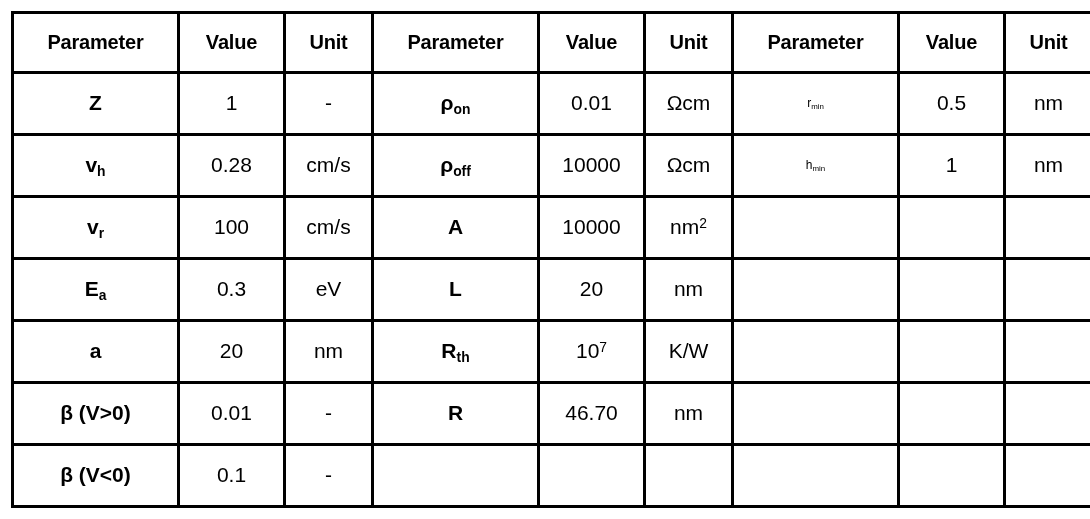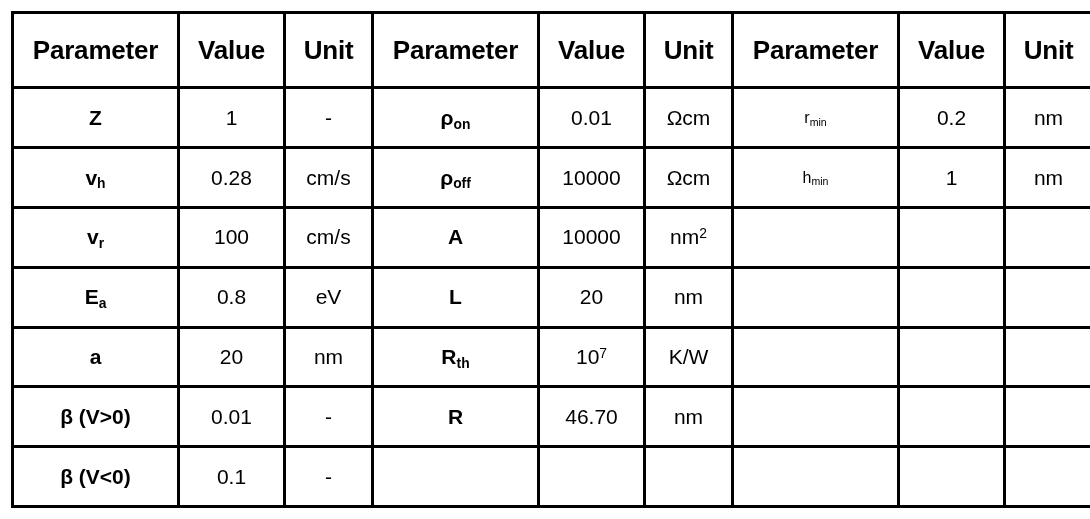--- a/index.html
+++ b/index.html
@@ -38,32 +38,32 @@
     box-sizing: border-box;
     background: #ffffff;
   }
 
   
   .c-param  { width: 166px; }
   .c-value  { width: 106px; margin-left: 12px; }
   .c-unit   { width: 88px;  }
 
   tr.header-row td {
-    font-size: 26px;
+    font-size: 20px;
     font-weight: bold;
     letter-spacing: -0.2px;
   }
 
   td.param {
     font-size: 21px;
     font-weight: bold;
   }
   td.param.regular {
     font-weight: normal;
-    font-size: 16px;
+    font-size: 12px;
   }
 
   td.value {
     font-size: 21px;
     font-weight: normal;
   }
 
   td.unit {
     font-size: 21px;
     font-weight: normal;
@@ -104,21 +104,21 @@
           <td class="c-unit">Unit</td>
         </tr>
         <tr>
           <td class="c-param param">Z</td>
           <td class="c-value value">1</td>
           <td class="c-unit unit">-</td>
           <td class="c-param param">ρ<sub>on</sub></td>
           <td class="c-value value">0.01</td>
           <td class="c-unit unit">Ωcm</td>
           <td class="c-param param regular">r<sub>min</sub></td>
-          <td class="c-value value">0.2</td>
+          <td class="c-value value">0.5</td>
           <td class="c-unit unit">nm</td>
         </tr>
         <tr>
           <td class="c-param param">v<sub>h</sub></td>
           <td class="c-value value">0.28</td>
           <td class="c-unit unit">cm/s</td>
           <td class="c-param param">ρ<sub>off</sub></td>
           <td class="c-value value">10000</td>
           <td class="c-unit unit">Ωcm</td>
           <td class="c-param param regular">h<sub>min</sub></td>
@@ -131,21 +131,21 @@
           <td class="c-unit unit">cm/s</td>
           <td class="c-param param">A</td>
           <td class="c-value value">10000</td>
           <td class="c-unit unit">nm<sup>2</sup></td>
           <td class="c-param param empty"></td>
           <td class="c-value value empty"></td>
           <td class="c-unit unit empty"></td>
         </tr>
         <tr>
           <td class="c-param param">E<sub>a</sub></td>
-          <td class="c-value value">0.8</td>
+          <td class="c-value value">0.3</td>
           <td class="c-unit unit">eV</td>
           <td class="c-param param">L</td>
           <td class="c-value value">20</td>
           <td class="c-unit unit">nm</td>
           <td class="c-param param empty"></td>
           <td class="c-value value empty"></td>
           <td class="c-unit unit empty"></td>
         </tr>
         <tr>
           <td class="c-param param">a</td>

